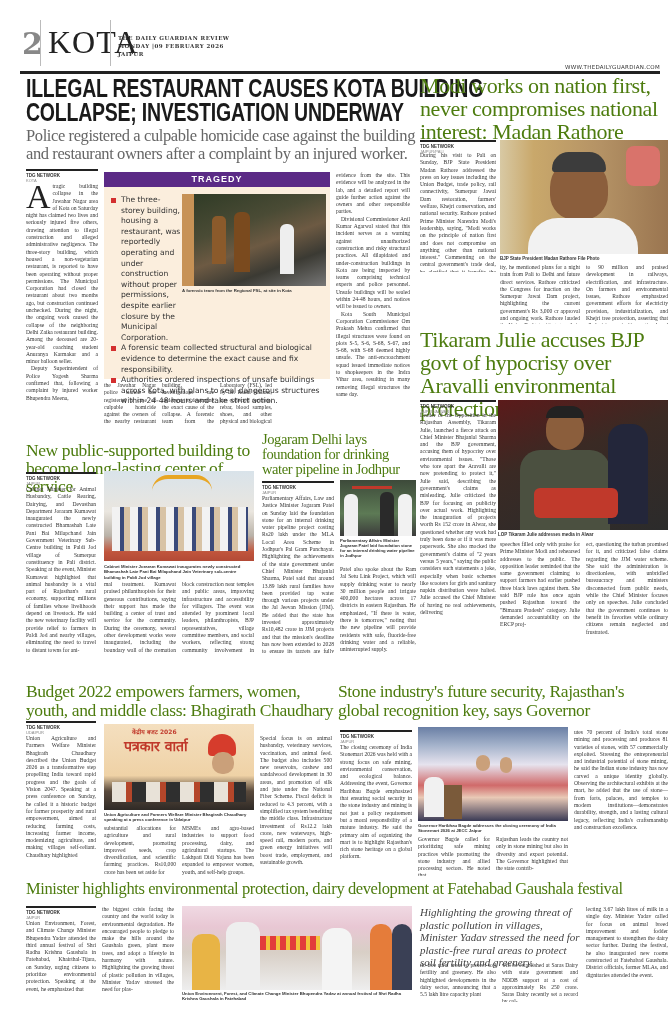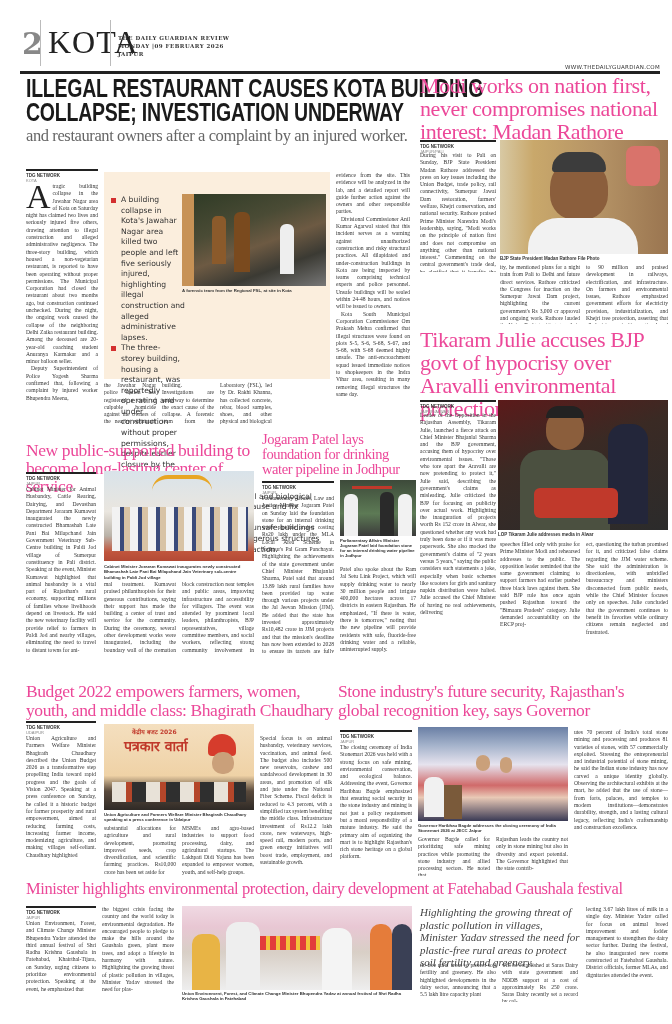--- a/index.html
+++ b/index.html
@@ -7,21 +7,21 @@
 body{position:relative;font-family:"Liberation Serif",serif;color:#222}
 .abs{position:absolute}
 .masthead-num{left:22px;top:26px;font-size:30px;color:#888;font-family:"DejaVu Serif",serif;font-weight:bold}
 .vr{background:#bbb;width:1px}
 .masthead-title{left:48px;top:24px;font-size:32px;font-family:"Liberation Serif",serif;color:#222;letter-spacing:1px}
 .masthead-meta{left:118px;top:34px;font-size:5.5px;line-height:8px;font-family:"DejaVu Serif",serif;font-weight:bold;letter-spacing:.5px;color:#333}
 .masthead-url{right:12px;top:64px;font-size:5.5px;font-family:"DejaVu Sans",sans-serif;color:#333;letter-spacing:.3px}
 .rule-thick{left:20px;right:12px;top:71px;height:3px;background:#222}
 .hl-cond{font-family:"Liberation Sans",sans-serif;font-weight:bold;font-size:25px;line-height:24px;transform:scaleX(.78);transform-origin:left top;white-space:nowrap;letter-spacing:-.3px;color:#1a1a1a}
 .subdeck{font-family:"Liberation Serif",serif;color:#666;font-size:16.5px;line-height:18px;letter-spacing:-.4px}
-.hl-serif{font-family:"Liberation Serif",serif;color:#ec4899;letter-spacing:-.4px}
+.hl-serif{font-family:"Liberation Serif",serif;color:#4d7c0f;letter-spacing:-.4px}
 .byline{font-family:"Liberation Sans",sans-serif;font-weight:bold;font-size:4.5px;color:#333;border-top:2px solid #222;padding-top:2px;line-height:5px}
 .byline .loc{display:block;font-weight:normal;color:#888;font-size:4px}
 .body{font-family:"Liberation Serif",serif;font-size:5.6px;line-height:7.3px;color:#333;text-align:justify;overflow:hidden}
 .body p{text-indent:5px}
 .dropcap{float:left;font-size:34px;line-height:28px;margin-right:2px;font-family:"Liberation Serif",serif;color:#222}
 .photo{overflow:hidden;border-radius:0}
 .caption{font-family:"Liberation Sans",sans-serif;font-weight:bold;font-size:4.5px;line-height:5.5px;color:#333}
 .box{background:#fbeedd}
 .box-head{background:#5b2a86;color:#fff;font-family:"Liberation Sans",sans-serif;font-weight:bold;font-size:9px;text-align:center;line-height:15px;letter-spacing:1px}
 .bullets{font-family:"DejaVu Sans",sans-serif;font-size:7.6px;line-height:10.6px;color:#333}
@@ -42,42 +42,43 @@
   <div>JAIPUR</div>
 </div>
 <div class="abs masthead-url">WWW.THEDAILYGUARDIAN.COM</div>
 <div class="abs rule-thick"></div>
 
 <div class="abs" style="left:26px;top:76px;width:400px">
   <div class="hl-cond">ILLEGAL RESTAURANT CAUSES KOTA BUILDING</div>
   <div class="hl-cond">COLLAPSE; INVESTIGATION UNDERWAY</div>
 </div>
 <div class="abs subdeck" style="left:26px;top:127px;width:390px">
+  <div>Police registered a culpable homicide case against the building</div>
   <div>and restaurant owners after a complaint by an injured worker.</div>
 </div>
 <div class="abs byline" style="left:26px;top:169px;width:72px">
   <span>TDG NETWORK</span>
   <span class="loc">KOTA</span>
 </div>
 <div class="abs body" style="left:26px;top:183px;width:72px;height:242px">
   <span class="dropcap">A</span>
   <span>tragic building collapse in the Jawahar Nagar area of Kota on Saturday night has claimed two lives and seriously injured five others, drawing attention to illegal construction and alleged administrative negligence. The three-story building, which housed a non-vegetarian restaurant, is reported to have been operating without proper permissions. The Municipal Corporation had closed the restaurant about two months ago, but construction continued unchecked. During the night, the ongoing work caused the collapse of the neighboring Delhi Zaika restaurant building. Among the deceased are 20-year-old coaching student Anuranya Karmakar and a minor balloon seller.</span>
   <p>Deputy Superintendent of Police Yogesh Sharma confirmed that, following a complaint by injured worker Bhupendra Meena,</p>
 </div>
 
 <div class="abs box" style="left:104px;top:172px;width:226px;height:207px">
+  <div class="box-head">TRAGEDY</div>
   <div class="abs photo" style="left:78px;top:22px;width:144px;height:92px;background:linear-gradient(160deg,#2e3a25 0%,#4a4b35 35%,#6d5a43 55%,#3b3a33 75%,#777 100%)">
     <div class="abs" style="left:30px;top:22px;width:14px;height:48px;background:#8b5a2b;border-radius:5px 5px 0 0"></div>
     <div class="abs" style="left:52px;top:18px;width:16px;height:60px;background:#7a4a1e;border-radius:6px 6px 0 0"></div>
     <div class="abs" style="left:98px;top:30px;width:14px;height:50px;background:#eee;border-radius:6px 6px 0 0"></div>
     <div class="abs" style="left:0;top:0;width:12px;height:92px;background:#c79256"></div>
   </div>
   <div class="abs caption" style="left:78px;top:116px;width:146px;font-size:4.3px">A forensic team from the Regional FSL, at site in Kota</div>
   <ul class="bullets abs" style="left:6px;top:23px;width:216px">
-    <li style="width:75px">A building collapse in Kota's Jawahar Nagar area killed two people and left five seriously injured, highlighting illegal construction and alleged administrative lapses.</li>
     <li style="width:216px;padding-right:142px"><span>The three-storey building, housing a restaurant, was reportedly operating and under construction without proper permissions, despite earlier closure by the Municipal Corporation.</span></li>
     <li>A forensic team collected structural and biological evidence to determine the exact cause and fix responsibility.</li>
     <li>Authorities ordered inspections of unsafe buildings across Kota, with plans to seal dangerous structures within 24-48 hours and take strict action.</li>
   </ul>
 </div>
 
 <div class="abs body" style="left:104px;top:382px;width:52px;height:44px">the Jawahar Nagar police station has registered a case of culpable homicide against the owners of the nearby restaurant and the</div>
 <div class="abs body" style="left:162px;top:382px;width:52px;height:44px">building. Investigations are underway to determine the exact cause of the collapse. A forensic team from the Regional Forensic Science</div>
 <div class="abs body" style="left:220px;top:382px;width:52px;height:44px">Laboratory (FSL), led by Dr. Rakhi Khanna, has collected concrete, rebar, blood samples, shoes, and other physical and biological</div>
 <div class="abs body" style="left:336px;top:172px;width:74px;height:254px">
@@ -126,21 +127,21 @@
 </div>
 <div class="abs body" style="left:26px;top:486px;width:70px;height:167px">Cabinet Minister for Animal Husbandry, Cattle Rearing, Dairying, and Devasthan Department Joraram Kumawat inaugurated the newly constructed Bhamashah Late Pani Bai Milapchand Jain Government Veterinary Sub-Centre building in Paldi Jod village of Sumerpur constituency in Pali district. Speaking at the event, Minister Kumawat highlighted that animal husbandry is a vital part of Rajasthan's rural economy, supporting millions of families whose livelihoods depend on livestock. He said the new veterinary facility will provide relief to farmers in Paldi Jod and nearby villages, eliminating the need to travel to distant towns for ani-</div>
 <div class="abs photo" style="left:104px;top:471px;width:150px;height:90px;background:linear-gradient(180deg,#d9e3ea 0%,#eae6df 45%,#b9b2a8 72%,#c0553c 90%,#b34a36 100%)">
   <div class="abs" style="left:48px;top:4px;width:60px;height:16px;border-top:4px solid #e8a624;border-radius:30px 30px 0 0"></div>
   <div class="abs" style="left:8px;top:36px;width:136px;height:44px;background:repeating-linear-gradient(90deg,#f2f2f2 0 8px,#3a4a7a 8px 12px,#d8c3a5 12px 18px)"></div>
 </div>
 <div class="abs caption" style="left:104px;top:564px;width:150px;font-size:4.3px;line-height:5.3px">Cabinet Minister Joraram Kumawat inaugurates newly constructed Bhamashah Late Pani Bai Milapchand Jain Veterinary sub-centre building in Paldi Jod village</div>
 <div class="abs body" style="left:104px;top:581px;width:72px;height:72px">mal treatment. Kumawat praised philanthropists for their generous contributions, saying their support has made the building a center of trust and service for the community. During the ceremony, several other development works were inaugurated, including the boundary wall of the cremation ground, CC roads with drains, and CC</div>
 <div class="abs body" style="left:182px;top:581px;width:72px;height:72px">block construction near temples and public areas, improving infrastructure and accessibility for villagers. The event was attended by prominent local leaders, philanthropists, BJP representatives, village committee members, and social workers, reflecting strong community involvement in regional development and welfare.</div>
 
-<div class="abs hl-serif" style="left:262px;top:432px;width:152px;font-size:14.5px;line-height:15px">Jogaram Patel lays foundation for drinking water pipeline in Jodhpur</div>
+<div class="abs hl-serif" style="left:262px;top:432px;width:152px;font-size:14.5px;line-height:15px">Jogaram Delhi lays foundation for drinking water pipeline in Jodhpur</div>
 <div class="abs byline" style="left:262px;top:481px;width:72px">
   <span>TDG NETWORK</span>
   <span class="loc">JAIPUR</span>
 </div>
 <div class="abs body" style="left:262px;top:495px;width:72px;height:158px">Parliamentary Affairs, Law and Justice Minister Jogaram Patel on Sunday laid the foundation stone for an internal drinking water pipeline project costing Rs20 lakh under the MLA Local Area Scheme in Jodhpur's Pal Gram Panchayat. Highlighting the achievements of the state government under Chief Minister Bhajanlal Sharma, Patel said that around 13.89 lakh rural families have been provided tap water through various projects under the Jal Jeevan Mission (JJM). He added that the state has invested approximately Rs10,482 crore in JJM projects and that the mission's deadline has now been extended to 2028 to ensure its targets are fully achieved.</div>
 <div class="abs photo" style="left:340px;top:480px;width:76px;height:56px;background:linear-gradient(180deg,#3d4a3a 0%,#5d7a55 60%,#3b3b3b 100%)">
   <div class="abs" style="left:4px;top:14px;width:14px;height:42px;background:#f0f0f0;border-radius:6px 6px 0 0"></div>
   <div class="abs" style="left:40px;top:12px;width:14px;height:44px;background:#2a2a2a;border-radius:6px 6px 0 0"></div>
   <div class="abs" style="left:58px;top:14px;width:14px;height:42px;background:#f2f2f2;border-radius:6px 6px 0 0"></div>
   <div class="abs" style="left:12px;top:6px;width:40px;height:3px;background:#c0392b"></div>

